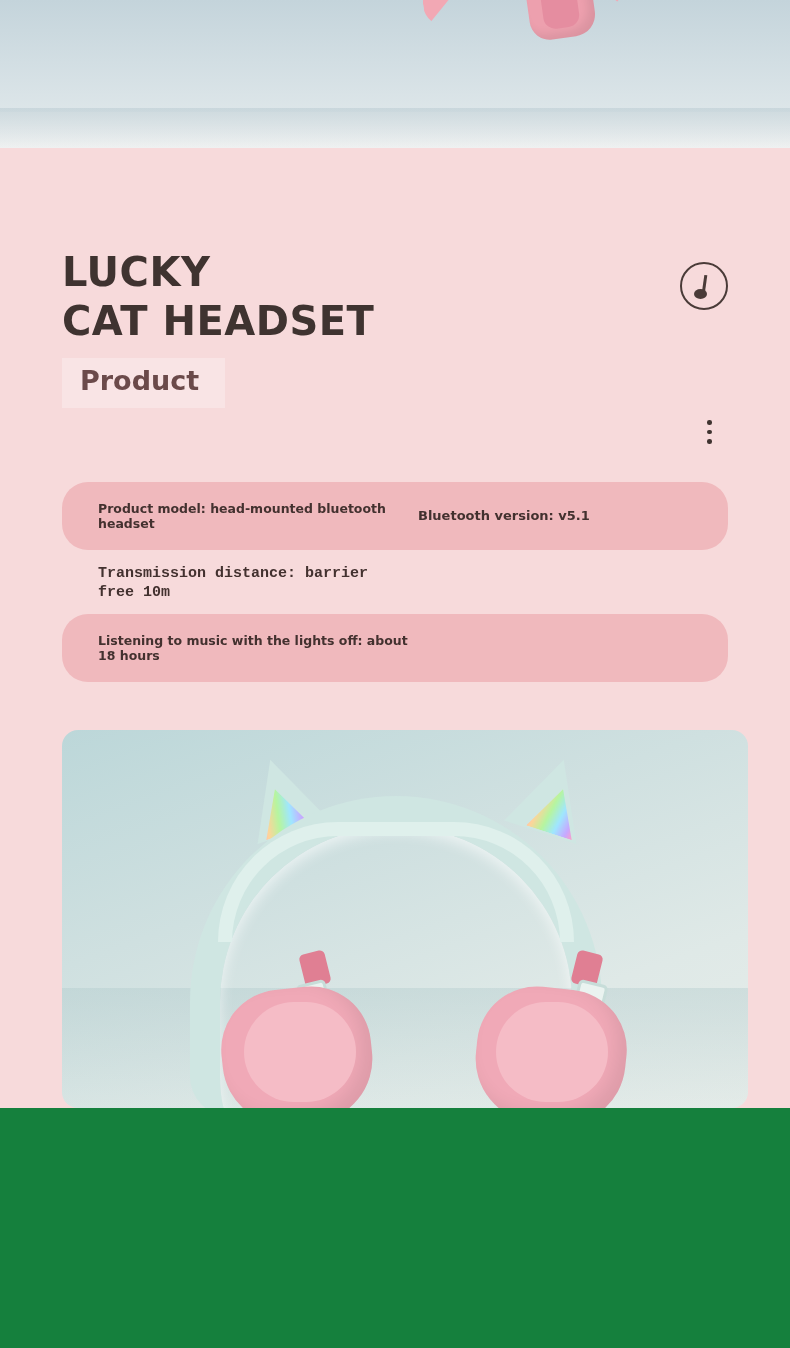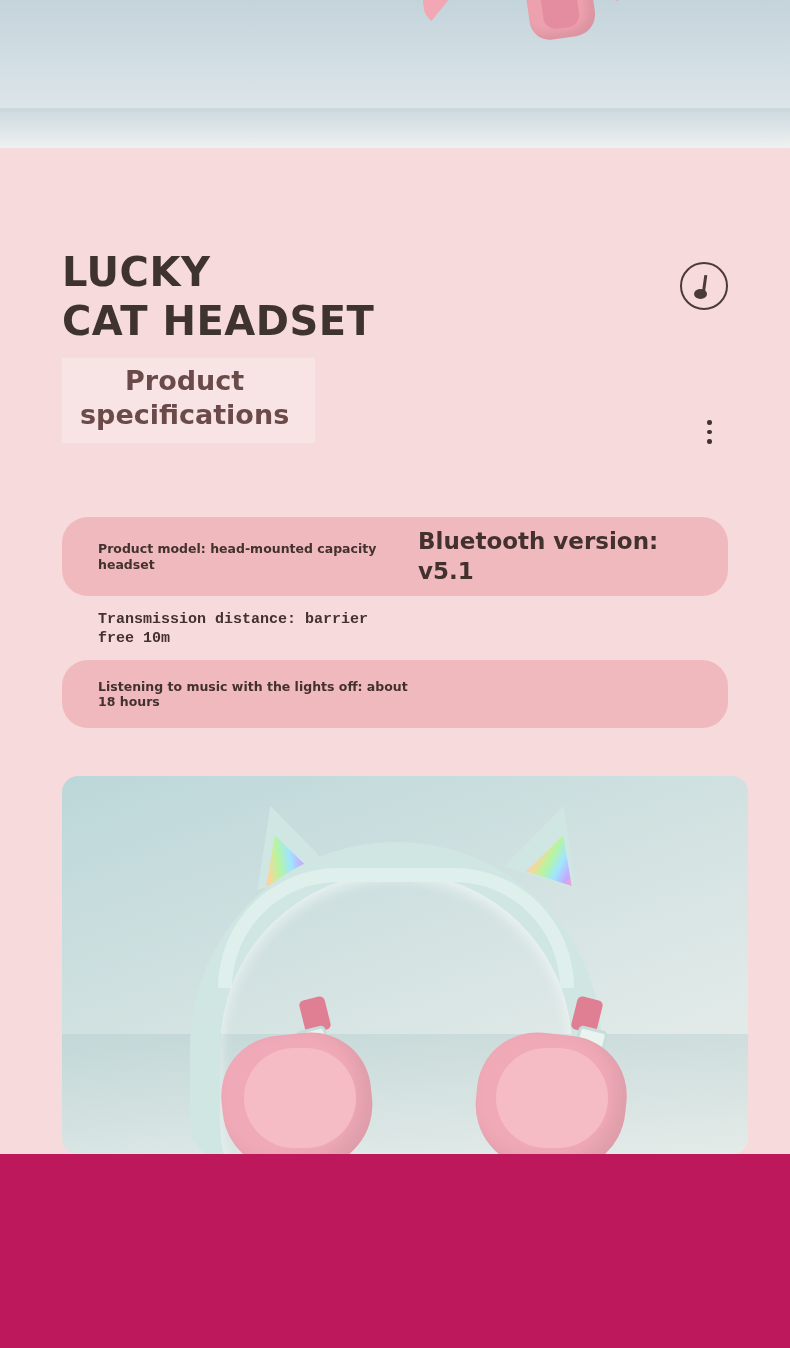--- a/index.html
+++ b/index.html
@@ -8,21 +8,21 @@
     height: 1348px;
     font-family: "Liberation Sans", sans-serif;
     background: #f6d9da;
     overflow: hidden;
   }
 
   .page {
     position: relative;
     width: 790px;
     height: 1348px;
-    background: #be185d;
+    background: #15803d;
   }
 
   
   .hero {
     position: relative;
     width: 790px;
     height: 148px;
     background: linear-gradient(180deg, #c9d7dd 0%, #d6e1e5 42%, #e3eaec 70%, #eff1f1 100%);
     overflow: hidden;
   }
@@ -166,21 +166,21 @@
   }
   .spec-cell {
     font-family: "DejaVu Sans", sans-serif;
     color: #43312f;
   }
   .cell-left { width: 320px; padding-right: 10px; }
   .cell-right { flex: 1; }
 
   .t-small { font-size: 12.5px; font-weight: bold; line-height: 1.25; }
   .t-mid   { font-size: 15px; font-weight: bold; line-height: 1.3; font-family: Liberation Mono, monospace; }
-  .t-big   { font-size: 23px; font-weight: bold; line-height: 1.3; }
+  .t-big   { font-size: 13px; font-weight: bold; line-height: 1.3; }
   .t-wide  { font-size: 12.5px; font-weight: bold; line-height: 1.3; text-align: center; width: 100%; }
 
   .row4-left { width: 290px; }
 
   
   .photo {
     position: relative;
     margin: 48px 0 0 0;
     width: 686px;
     height: 378px;
@@ -293,28 +293,27 @@
       <span></span>
       <span></span>
       <span></span>
     </div>
 
     <div class="title-block">
       <div class="brand-title">LUCKY</div>
       <div class="brand-title">CAT HEADSET</div>
       <div class="subtitle-wrap">
         <div class="subtitle">Product</div>
-        <div class="subtitle">specifications</div>
       </div>
     </div>
 
     <div class="specs">
 
       <div class="spec-row band">
-        <div class="spec-cell cell-left t-small">Product model: head-mounted capacity headset</div>
+        <div class="spec-cell cell-left t-small">Product model: head-mounted bluetooth headset</div>
         <div class="spec-cell cell-right t-big">Bluetooth version: v5.1</div>
       </div>
 
       <div class="spec-row plain">
         <div class="spec-cell cell-left t-mid">Transmission distance: barrier free 10m</div>
       </div>
 
       <div class="spec-row band">
         <div class="spec-cell cell-left t-small">Listening to music with the lights off: about 18 hours</div>
       </div>

